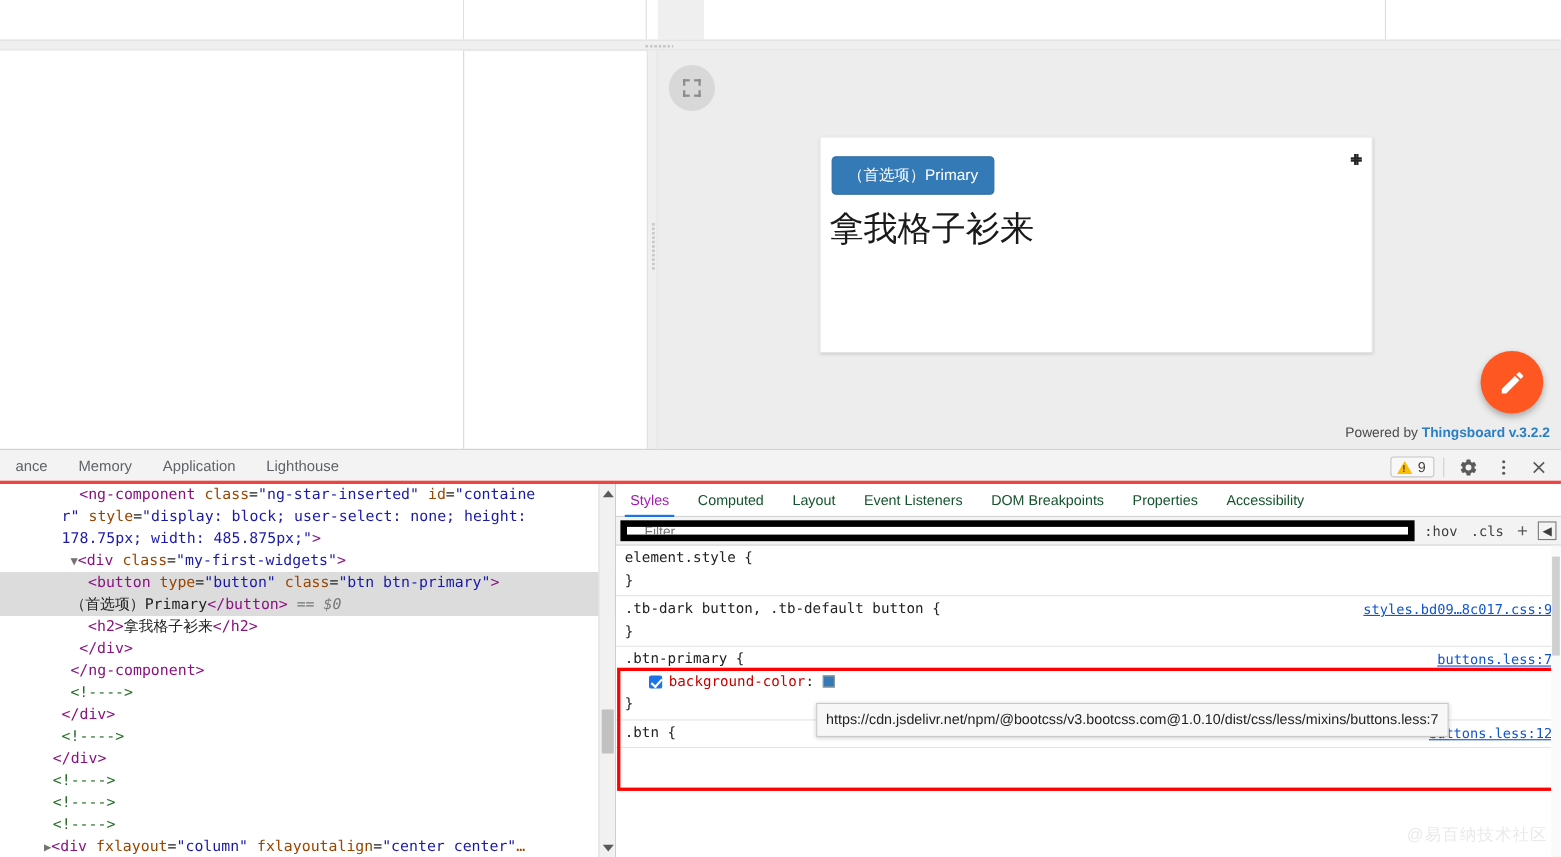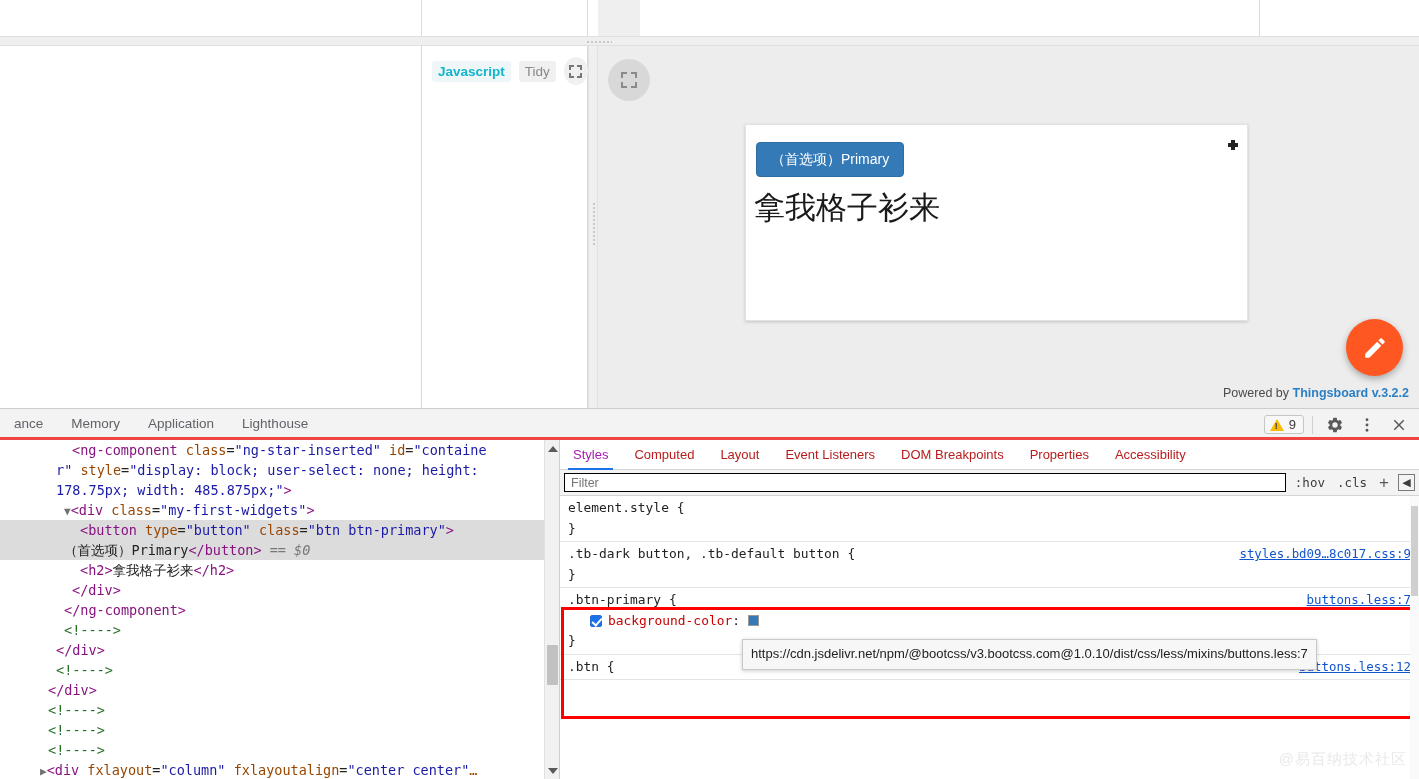--- a/index.html
+++ b/index.html
@@ -110,28 +110,28 @@
             border-left: 1px solid #e0e0e0; }
   .dom-scroll .thumb { position: absolute; left: 2px; top: 205px; width: 11px; height: 40px; background: #c1c1c1; border-radius:1px; }
   .dom-scroll .up, .dom-scroll .dn { position: absolute; left: 3px; width:0;height:0;
             border-left:5px solid transparent; border-right:5px solid transparent; }
   .dom-scroll .up { top: 6px; border-bottom: 6px solid #5a5a5a; }
   .dom-scroll .dn { bottom: 6px; border-top: 6px solid #5a5a5a; }
 
   
   .styles-pane { position: relative; flex: 1; height: 340px; background: #fff; overflow: hidden; }
   .st-tabs { height: 30px; border-bottom: 1px solid #d4d4d4; display: flex; align-items: center; background:#fff; }
-  .st-tab { font-size: 13px; color: #b91c1c; padding: 0 13px; line-height: 29px; position: relative; }
+  .st-tab { font-size: 13px; color: #14532d; padding: 0 13px; line-height: 29px; position: relative; }
   .st-tab.active { color: #a21caf; }
   .st-tab.active::after { content:""; position:absolute; left:8px; right:8px; bottom:-1px; height:2px; background:#1a73e8; }
 
   .st-filterbar { height: 26px; display: flex; align-items: center; background: #f3f3f3;
             border-bottom: 1px solid #d4d4d4; padding: 0 4px; gap: 6px; }
-  .st-filter { flex: 1; height: 19px; background: #fff; border: 1px solid #000000; font-size: 12.5px;
-            color: #9a9a9a; padding: 0 6px; line-height: 18px; }
+  .st-filter { flex: 1; height: 19px; background: #fff; border: 6px solid #000000; font-size: 12.5px;
+            color: #9a9a9a; padding: 0 16px; line-height: 18px; }
   .st-tool { font-family: "DejaVu Sans Mono", monospace; font-size: 12.5px; color: #3c3c3c; padding: 0 3px; }
   .st-plus { font-size: 17px; color: #5a5a5a; line-height: 1; padding: 0 3px; }
   .st-box { width: 17px; height: 17px; border: 1px solid #7a7a7a; display:flex; align-items:center;
             justify-content:center; font-size: 11px; color: #3c3c3c; }
 
   .st-rules { position: relative; height: 283px; overflow: hidden;
             font-family: "DejaVu Sans Mono", monospace; font-size: 12.9px; line-height: 20.5px; color: #222; }
   .rule { position: relative; padding: 2px 0 2px 8px; border-bottom: 1px solid #e4e4e4; }
   .rule .src { position: absolute; right: 8px; top: 2px; font-size: 12.4px; color: #1155cc;
             text-decoration: underline; font-family: "DejaVu Sans Mono", monospace; }
@@ -173,34 +173,20 @@
       <div class="cell" style="left:640px;width:620px;"></div>
       <div class="cell" style="left:1260px;width:159px;border-right:none;"></div>
     </div>
 
     <div class="hsplit">
       <div class="grip"></div>
     </div>
 
     <div class="editor-pane"></div>
 
-    <div class="editor-toolbar-pane">
-      <div class="editor-toolbar">
-        <div class="chip js">Javascript</div>
-        <div class="chip">Tidy</div>
-        <div class="icon-btn-round">
-          <span class="expand-glyph">
-            <i class="tl"></i>
-              <i class="tr"></i>
-              <i class="bl"></i>
-              <i class="br"></i>
-          </span>
-        </div>
-      </div>
-    </div>
 
     <div class="vsplit">
       <div class="grip"></div>
     </div>
 
     <div class="preview-pane">
       <div class="preview-fab-small">
         <span class="expand-glyph">
           <i class="tl"></i>
             <i class="tr"></i>

